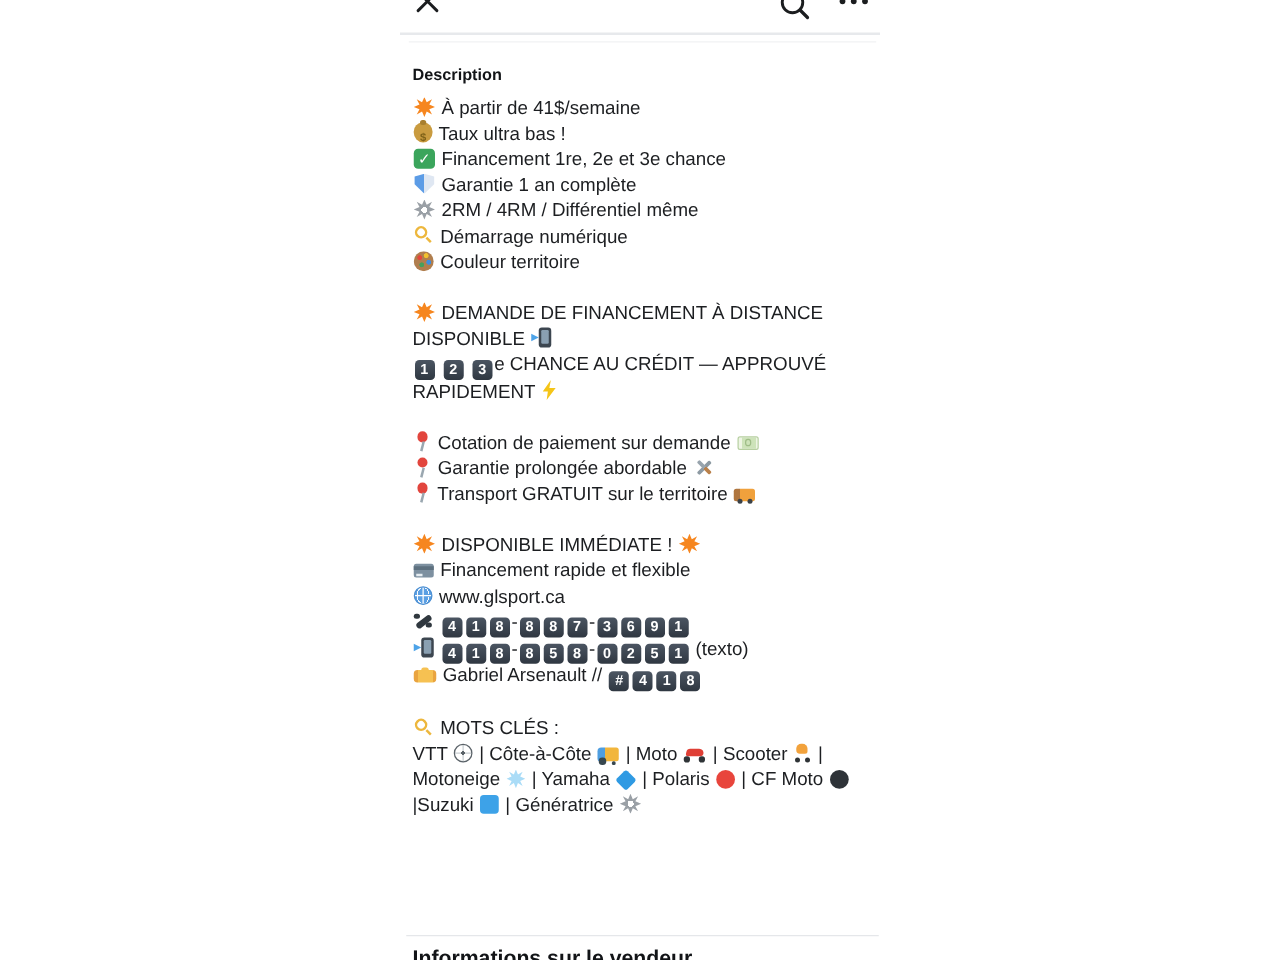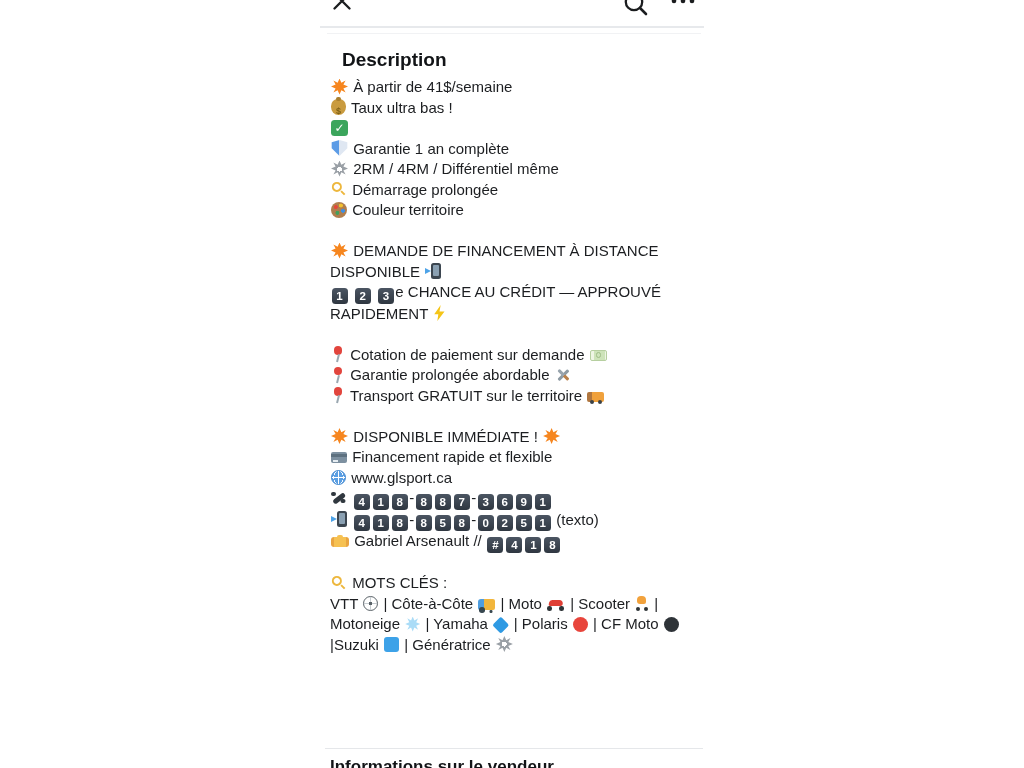--- a/index.html
+++ b/index.html
@@ -11,21 +11,21 @@
   .topbar{position:absolute;left:0;top:0;right:0;height:26px;}
   .tb-icon{position:absolute;}
   .tb-close{left:10px;top:-11px;}
   .tb-search{left:303px;top:-9px;}
   .tb-more{left:350px;top:-3px;}
   .tb-divider{position:absolute;left:0;right:0;top:26px;height:1.5px;background:#e7e9ec;}
   .tb-divider2{position:absolute;left:7px;right:3px;top:33px;height:1px;background:#f1f2f4;}
 
   
   .content{position:absolute;left:0;top:0;width:100%;padding:49px 10px 0 10px;box-sizing:border-box;}
-  h2.title{margin:0 0 7px 12px;font-size:19px;line-height:21px;font-weight:700;color:#121417;}
+  h2.title{margin:0 0 7px 0;font-size:13px;line-height:21px;font-weight:700;color:#121417;}
   .para{margin:0;}
   .para + .para{margin-top:20.5px;}
   .line{font-size:15px;line-height:20.5px;color:#1c1e21;}
 
   
   .keycap{display:inline-block;min-width:13px;height:16px;line-height:16.5px;padding:0 1.5px;margin:0 1.5px;
           background:linear-gradient(#4b5562,#2f3741);color:#fff;border-radius:3.5px;
           font-size:11.5px;font-weight:700;text-align:center;vertical-align:-2.5px;}
 
   
@@ -112,24 +112,24 @@
     <div class="tb-divider"></div>
     <div class="tb-divider2"></div>
   </div>
 
   <div class="content">
     <h2 class="title">Description</h2>
     <div>
         <div class="para">
           <div class="line"><span class="ic ic-burst" title="💥"></span><span> À partir de 41$/semaine</span></div>
           <div class="line"><span class="ic ic-money-bag" title="💰"></span><span> Taux ultra bas !</span></div>
-          <div class="line"><span class="ic ic-check" title="✅"></span></div>
+          <div class="line"><span class="ic ic-check" title="✅"></span><span> Financement 1re, 2e et 3e chance</span></div>
           <div class="line"><span class="ic ic-shield" title="🛡️"></span><span> Garantie 1 an complète</span></div>
           <div class="line"><span class="ic ic-gear" title="⚙️"></span><span> 2RM / 4RM / Différentiel même</span></div>
-          <div class="line"><span class="ic ic-key" title="🔑"></span><span> Démarrage prolongée</span></div>
+          <div class="line"><span class="ic ic-key" title="🔑"></span><span> Démarrage numérique</span></div>
           <div class="line"><span class="ic ic-palette" title="🎨"></span><span> Couleur territoire</span></div>
         </div>
         <div class="para">
           <div class="line"><span class="ic ic-burst" title="💥"></span><span> DEMANDE DE FINANCEMENT À DISTANCE DISPONIBLE </span><span class="ic ic-phone-arrow" title="📲"></span></div>
           <div class="line"><span class="keycap">1</span><span> </span><span class="keycap">2</span><span> </span><span class="keycap">3</span><span>e CHANCE AU CRÉDIT — APPROUVÉ RAPIDEMENT </span><span class="ic ic-lightning" title="⚡"></span></div>
         </div>
         <div class="para">
           <div class="line"><span class="ic ic-pushpin" title="📌"></span><span> Cotation de paiement sur demande </span><span class="ic ic-money-wings" title="💸"></span></div>
           <div class="line"><span class="ic ic-pushpin" title="📌"></span><span> Garantie prolongée abordable </span><span class="ic ic-tools" title="🛠️"></span></div>
           <div class="line"><span class="ic ic-pushpin" title="📌"></span><span> Transport GRATUIT sur le territoire </span><span class="ic ic-truck" title="🚚"></span></div>

